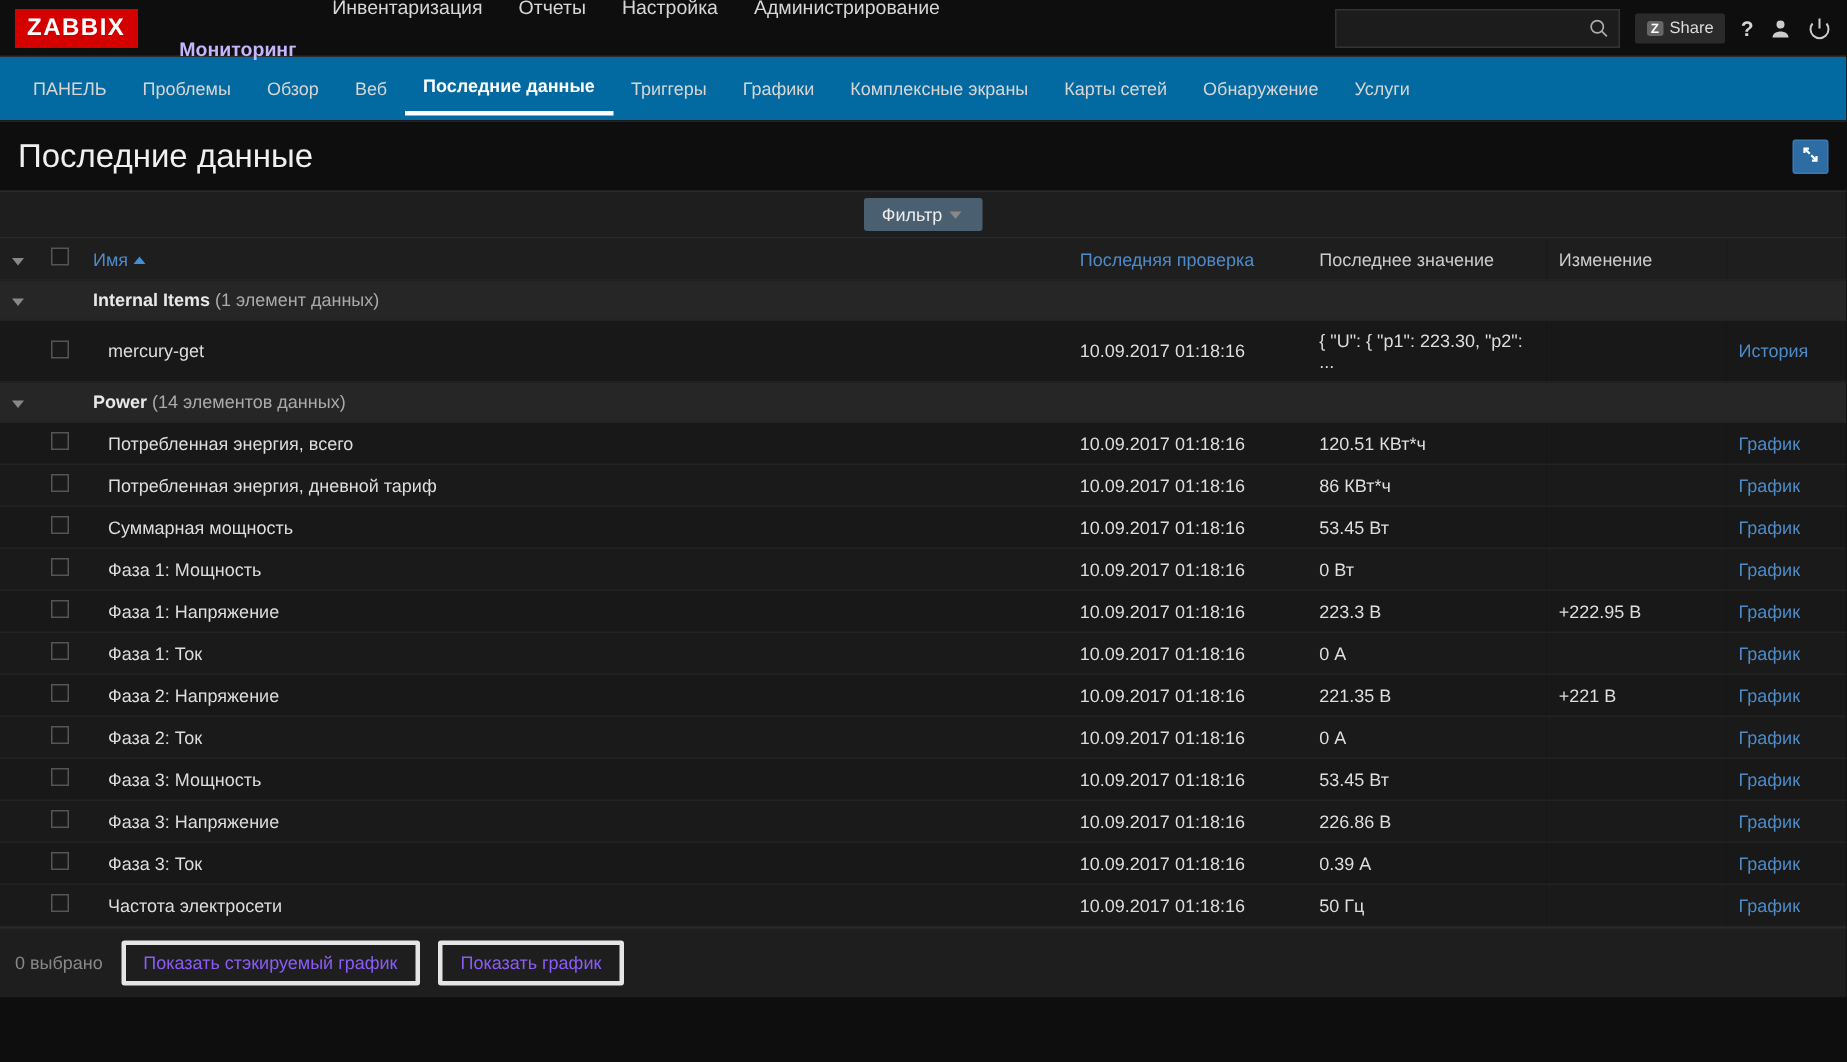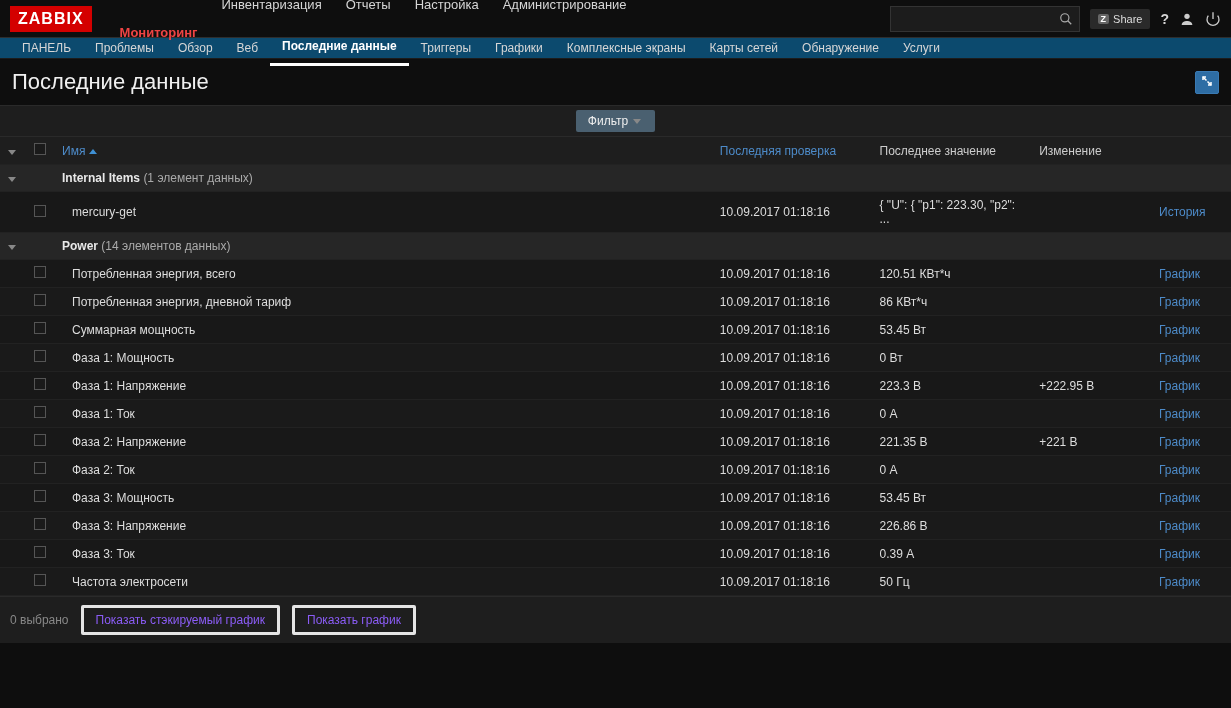--- a/index.html
+++ b/index.html
@@ -34,21 +34,21 @@
   .nav-items { display: flex; gap: 0; }
   .nav-item {
     padding: 0 12px;
     height: 38px;
     line-height: 38px;
     color: #d6d6d6;
     font-size: 13px;
     cursor: pointer;
   }
   .nav-item.active {
-    color: #ef4444;
+    color: #c4b5fd;
     font-weight: bold;
     margin-top: 28px;
   }
   .nav-right {
     margin-left: auto;
     display: flex;
     align-items: center;
     gap: 10px;
   }
   .search-box {
@@ -83,22 +83,22 @@
     border-radius: 2px;
     font-size: 11px;
     color: #ddd;
     display: flex;
     align-items: center;
     gap: 4px;
   }
 
   
   .subnav {
-    background: #0c4a6e;
-    height: 21px;
+    background: #0369a1;
+    height: 43px;
     display: flex;
     align-items: center;
     padding: 0 10px;
     border-bottom: 1px solid #1c1c1c;
   }
   .sub-item {
     padding: 0 12px;
     height: 36px;
     line-height: 36px;
     color: #d6d6d6;

